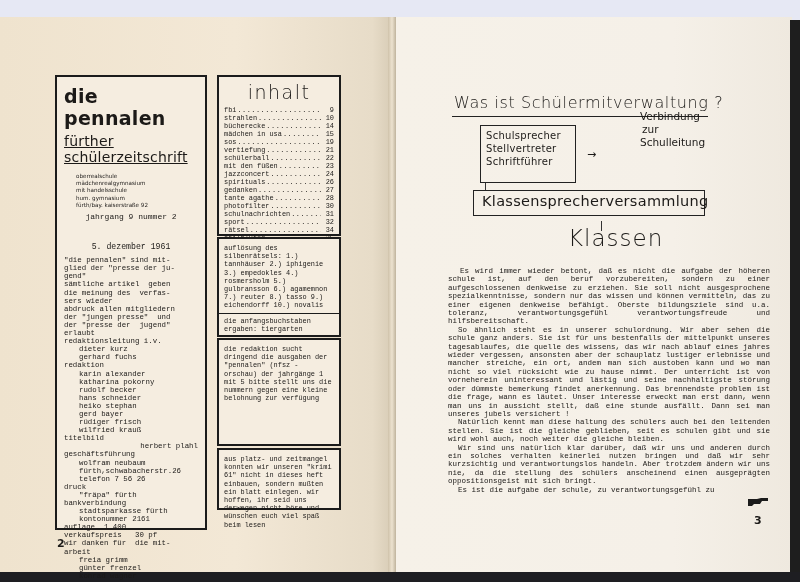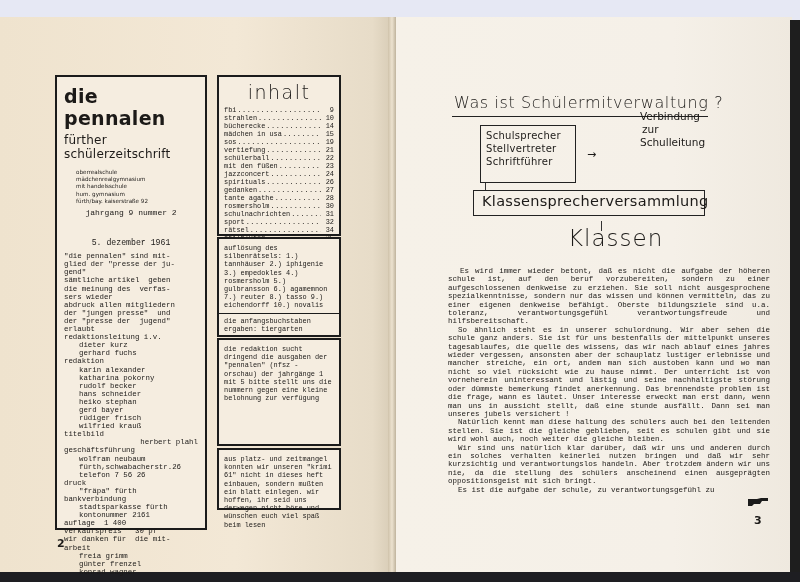--- a/index.html
+++ b/index.html
@@ -31,21 +31,21 @@
   }
   .box {
     position:absolute; border:2px solid #1b1b1b; box-sizing:border-box; background:#f5ede0;
   }
   .mast { left:55px; top:75px; width:152px; height:455px; padding:6px 7px; }
   .mast-title {
     font-family:"DejaVu Sans", sans-serif; font-weight:bold; font-size:19px;
     letter-spacing:0.3px; margin-top:2px;
   }
   .mast-sub {
-    font-family:"DejaVu Sans", sans-serif; font-size:12px; margin-top:4px; letter-spacing:0.2px;
+    font-family:"DejaVu Sans", sans-serif; font-size:14px; margin-top:4px; letter-spacing:0.2px;text-decoration:underline;
   }
   .mast-schools {
     font-family:"DejaVu Sans", sans-serif; font-size:5.6px; line-height:7.2px;
     margin:8px 0 0 12px;
   }
   .tw { font-family:"Liberation Mono", monospace; font-size:7.4px; line-height:8.1px; }
   .indent { padding-left:15px; }
   .jahrgang { margin-top:4px; font-size:8px; text-align:center; }
   .date { margin-top:22px; font-size:8.2px; text-align:center; }
   .mast-body { margin-top:5px; }
@@ -207,21 +207,21 @@
         <span class="lbl">gedanken</span>
         <span class="dots"></span>
         <span class="pg">27</span>
       </div>
       <div class="toc-row">
         <span class="lbl">tante agathe</span>
         <span class="dots"></span>
         <span class="pg">28</span>
       </div>
       <div class="toc-row">
-        <span class="lbl">rosmersholm</span>
+        <span class="lbl">photofilter</span>
         <span class="dots"></span>
         <span class="pg">30</span>
       </div>
       <div class="toc-row">
         <span class="lbl">schulnachrichten</span>
         <span class="dots"></span>
         <span class="pg">31</span>
       </div>
       <div class="toc-row">
         <span class="lbl">sport</span>

